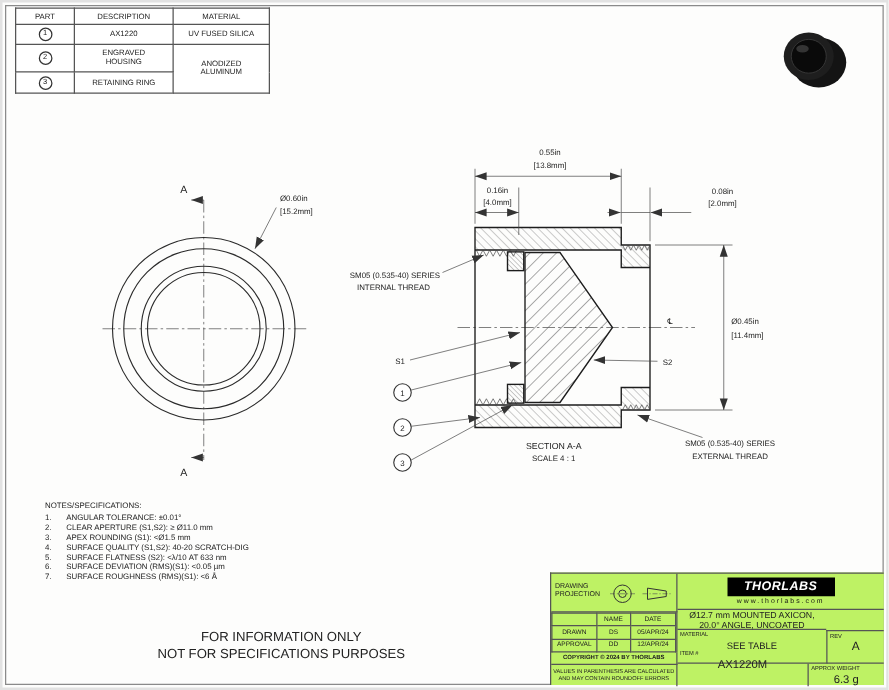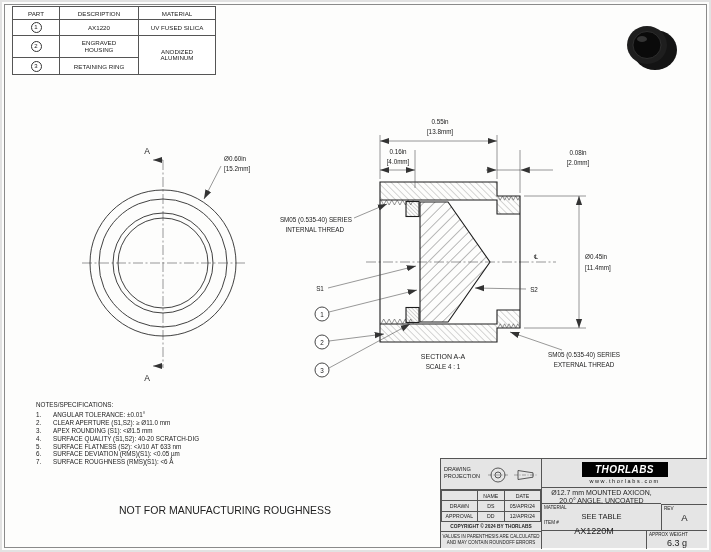--- a/index.html
+++ b/index.html
@@ -33,21 +33,21 @@
          border-radius:50%;font-size:6px;text-align:center;}
   
   .notes{position:absolute;left:36px;top:401px;font-size:6.3px;line-height:7.9px;}
   .notes .ntitle{margin-bottom:2px;}
   .note-line{display:flex;}
   .note-num{width:17px;}
   
   .footer{position:absolute;left:75px;top:504px;width:300px;text-align:center;
           font-size:10.5px;line-height:12.5px;color:#222;}
   
-  .titleblock{position:absolute;left:440px;top:458px;right:4px;bottom:4px;background:#e5e5e5;
+  .titleblock{position:absolute;left:440px;top:458px;right:4px;bottom:4px;background:#bef264;
               border-left:1px solid #555;border-top:1px solid #555;}
   .titleblock > div{position:absolute;box-sizing:border-box;}
   .tb-proj{left:0;top:0;width:101px;height:31px;border-right:1px solid #555;border-bottom:1px solid #555;}
   .proj-label{position:absolute;left:3px;top:7px;font-size:5.6px;line-height:6.5px;}
   .proj-sym{position:absolute;right:2px;top:4px;}
   .tb-table{left:0;top:31px;width:101px;height:32px;border-right:1px solid #555;}
   .approvals{border-collapse:collapse;width:100%;height:100%;font-size:5.2px;text-align:center;}
   .approvals td{border:1px solid #555;padding:0 1px;height:9px;}
   .approvals .a1{width:34px;} .approvals .a2{width:26px;} .approvals .a3{width:35px;}
   .tb-copy{left:0;top:63px;width:101px;height:10px;border-right:1px solid #555;border-bottom:1px solid #555;
@@ -257,21 +257,22 @@
       <span class="note-num">6.</span>
       <span class="note-text">SURFACE DEVIATION (RMS)(S1): &lt;0.05 µm</span>
     </div>
   <div class="note-line">
       <span class="note-num">7.</span>
       <span class="note-text">SURFACE ROUGHNESS (RMS)(S1): &lt;6 Å</span>
     </div>
 </div>
 
 <div class="footer">
-  <div>NOT FOR MANUFACTURING ROUGHNESS</div>
+  <div>FOR INFORMATION ONLY</div>
+  <div>NOT FOR SPECIFICATIONS PURPOSES</div>
 </div>
 
 <div class="titleblock">
   <div class="tb-proj">
     <div class="proj-label">
       <div>DRAWING</div>
       <div>PROJECTION</div>
     </div>
     <svg class="proj-sym" width="52" height="24" viewBox="0 0 52 24">
       <line x1="1" y1="12" x2="21" y2="12" stroke="#555" stroke-width="0.5" stroke-dasharray="4 1.5 1 1.5"></line>

